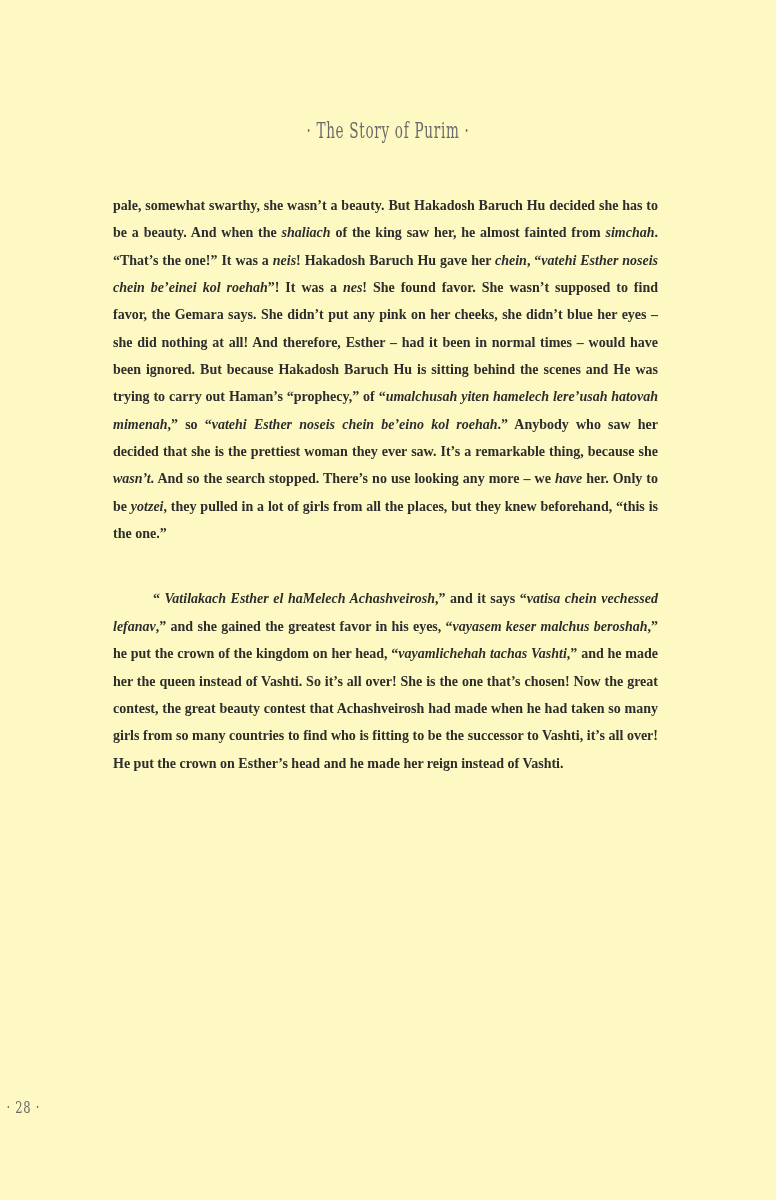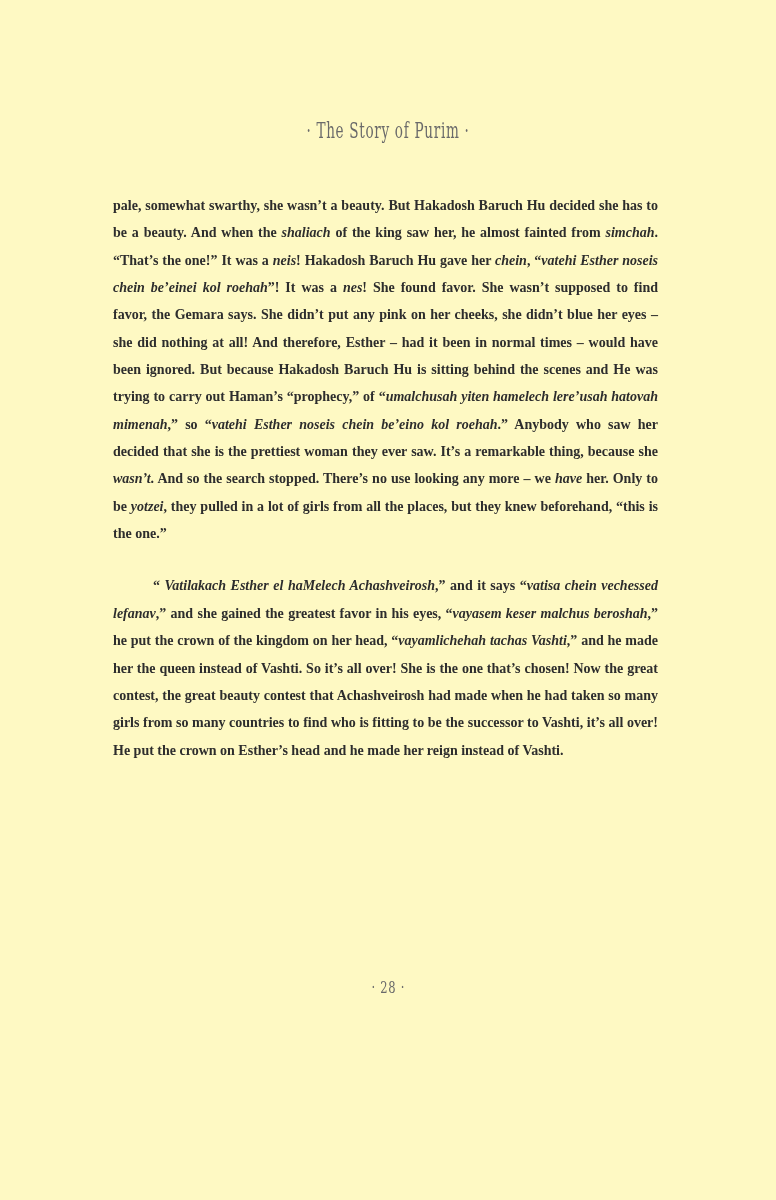--- a/index.html
+++ b/index.html
@@ -36,30 +36,30 @@
     left: 113px;
     width: 545px;
     font-size: 14px;
     line-height: 27.35px;
     color: #2d2d2d;
     text-align: justify;
     font-weight: bold;
   }
   .page-body p { margin: 0; }
   .page-body p.indent {
-    margin-top: 25px;
+    margin-top: 38px;
     text-indent: 40px;
   }
   .page-body .it { font-style: italic; }
   .page-footer {
     position: absolute;
-    top: 978px;
+    top: 1098px;
     left: 0;
     width: 100%;
-    text-align: center;
+    text-align: left;
     color: #6a6a6a;
   }
   .page-footer .condensed {
     font-size: 16px;
     transform: scaleX(0.72) scaleY(1.05);
   }
 </style>
 </head>
 <body>
 

